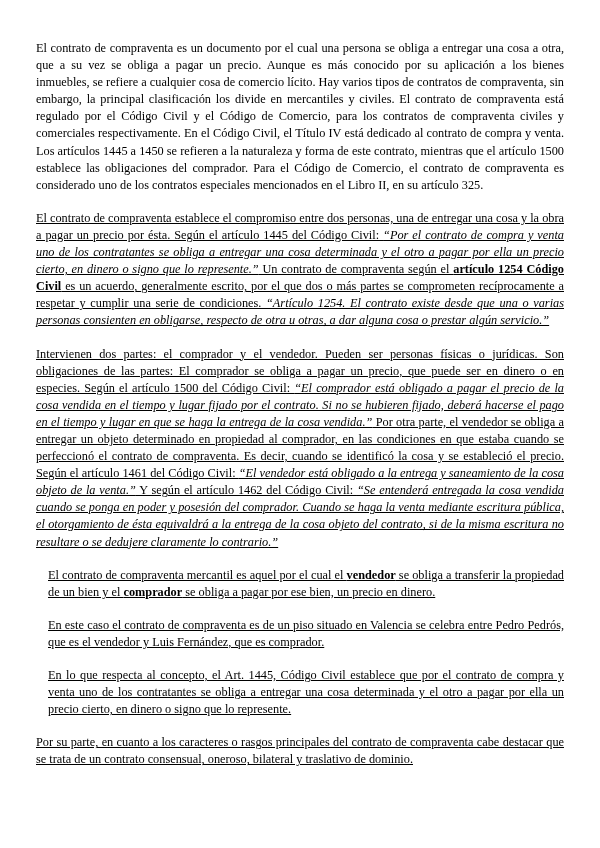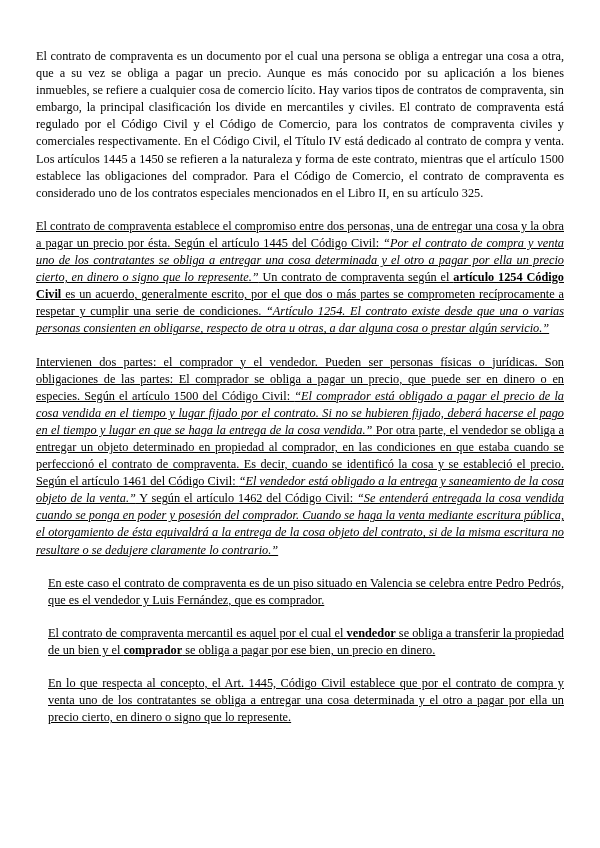--- a/index.html
+++ b/index.html
@@ -22,21 +22,21 @@
     height: 848px;
     box-sizing: border-box;
     padding: 36px 36px 0 36px;
     background: #ffffff;
   }
   .block {
     text-align: justify;
     text-justify: inter-word;
     font-size: 12.3px;
     line-height: 17.1px;
-    margin: 12px;
+    margin: 4px;
     hyphens: none;
   }
   .block + .block {
     margin-top: 16px;
     text-decoration: underline;
   }
   
   .col-main {
     width: 528px;
     margin-left: 0;
@@ -69,20 +69,21 @@
 <body style="background: rgb(255, 255, 255); color: rgb(0, 0, 0);">
 
 <div class="page">
 
   <p class="block col-main last-line-left"><span>El contrato de compraventa es un documento por el cual una persona se obliga a entregar una cosa a otra, que a su vez se obliga a pagar un precio. Aunque es más conocido por su aplicación a los bienes inmuebles, se refiere a cualquier cosa de comercio lícito. Hay varios tipos de contratos de compraventa, sin embargo, la principal clasificación los divide en mercantiles y civiles. El contrato de compraventa está regulado por el Código Civil y el Código de Comercio, para los contratos de compraventa civiles y comerciales respectivamente. En el Código Civil, el Título IV está dedicado al contrato de compra y venta. Los artículos 1445 a 1450 se refieren a la naturaleza y forma de este contrato, mientras que el artículo 1500 establece las obligaciones del comprador. Para el Código de Comercio, el contrato de compraventa es considerado uno de los contratos especiales mencionados en el Libro II, en su artículo 325.</span></p>
 
   <p class="block col-main gap-top-big last-line-left"><span>El contrato de compraventa establece el compromiso entre dos personas, una de entregar una cosa y la obra a pagar un precio por ésta. Según el artículo 1445 del Código Civil: </span><em>“Por el contrato de compra y venta uno de los contratantes se obliga a entregar una cosa determinada y el otro a pagar por ella un precio cierto, en dinero o signo que lo represente.”</em><span> Un contrato de compraventa según el </span><strong>artículo 1254 Código Civil</strong><span> es un acuerdo, generalmente escrito, por el que dos o más partes se comprometen recíprocamente a respetar y cumplir una serie de condiciones. </span><em>“Artículo 1254. El contrato existe desde que una o varias personas consienten en obligarse, respecto de otra u otras, a dar alguna cosa o prestar algún servicio.”</em></p>
 
   <p class="block col-main gap-top-big last-line-left"><span>Intervienen dos partes: el comprador y el vendedor. Pueden ser personas físicas o jurídicas. Son obligaciones de las partes: El comprador se obliga a pagar un precio, que puede ser en dinero o en especies. Según el artículo 1500 del Código Civil: </span><em>“El comprador está obligado a pagar el precio de la cosa vendida en el tiempo y lugar fijado por el contrato. Si no se hubieren fijado, deberá hacerse el pago en el tiempo y lugar en que se haga la entrega de la cosa vendida.”</em><span> Por otra parte, el vendedor se obliga a entregar un objeto determinado en propiedad al comprador, en las condiciones en que estaba cuando se perfeccionó el contrato de compraventa. Es decir, cuando se identificó la cosa y se estableció el precio. Según el artículo 1461 del Código Civil: </span><em>“El vendedor está obligado a la entrega y saneamiento de la cosa objeto de la venta.”</em><span> Y según el artículo 1462 del Código Civil: </span><em>“Se entenderá entregada la cosa vendida cuando se ponga en poder y posesión del comprador. Cuando se haga la venta mediante escritura pública, el otorgamiento de ésta equivaldrá a la entrega de la cosa objeto del contrato, si de la misma escritura no resultare o se dedujere claramente lo contrario.”</em></p>
 
+  <p class="block col-indent gap-top-huge last-line-left"><span>El contrato de compraventa mercantil es aquel por el cual el </span><strong>vendedor</strong><span> se obliga a transferir la propiedad de un bien y el </span><strong>comprador</strong><span> se obliga a pagar por ese bien, un precio en dinero.</span></p>
+
   <p class="block col-indent gap-small last-line-left"><span>En este caso el contrato de compraventa es de un piso situado en Valencia se celebra entre Pedro Pedrós, que es el vendedor y Luis Fernández, que es comprador.</span></p>
-
-  <p class="block col-indent gap-top-huge last-line-left"><span>El contrato de compraventa mercantil es aquel por el cual el </span><strong>vendedor</strong><span> se obliga a transferir la propiedad de un bien y el </span><strong>comprador</strong><span> se obliga a pagar por ese bien, un precio en dinero.</span></p>
 
   <p class="block col-indent gap-small last-line-left"><span>En lo que respecta al concepto, el Art. 1445, Código Civil establece que por el contrato de compra y venta uno de los contratantes se obliga a entregar una cosa determinada y el otro a pagar por ella un precio cierto, en dinero o signo que lo represente.</span></p>
 
+  <p class="block col-main gap-top-huge last-line-left"><span>Por su parte, en cuanto a los caracteres o rasgos principales del contrato de compraventa cabe destacar que se trata de un contrato consensual, oneroso, bilateral y traslativo de dominio.</span></p>
 
 </div>
 
 </body></html>

